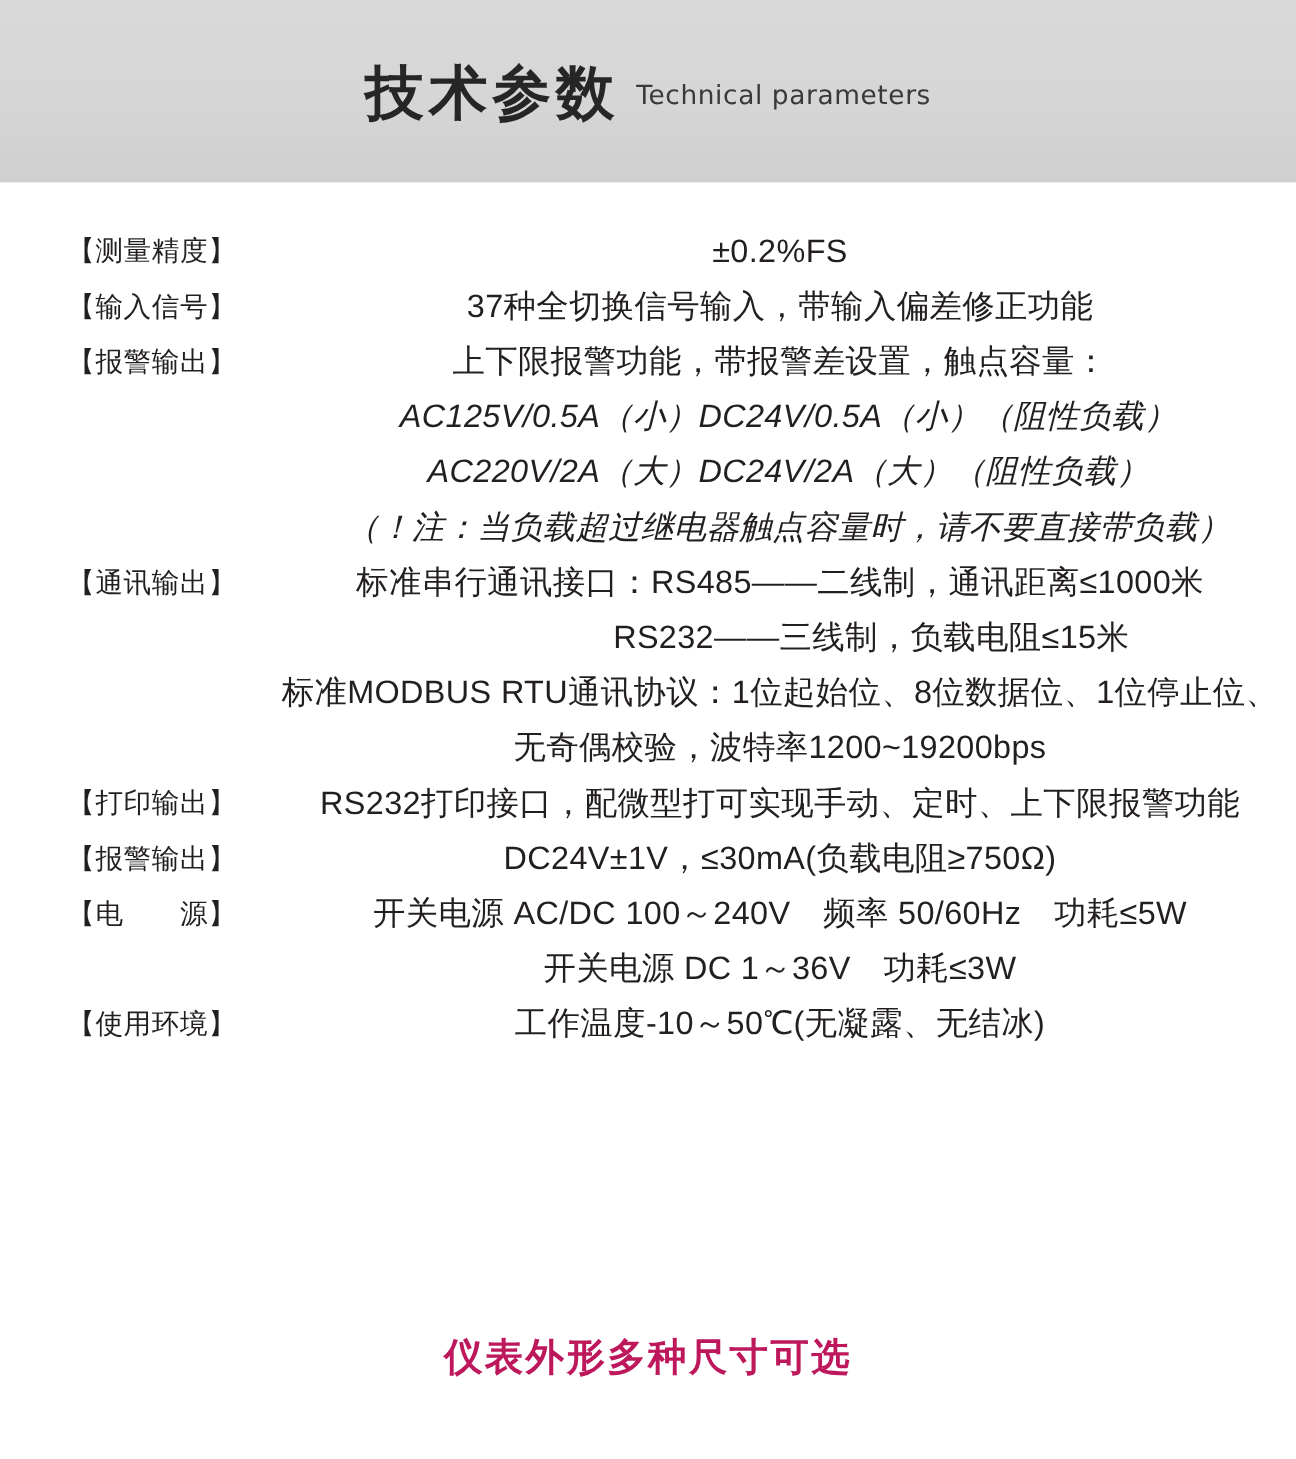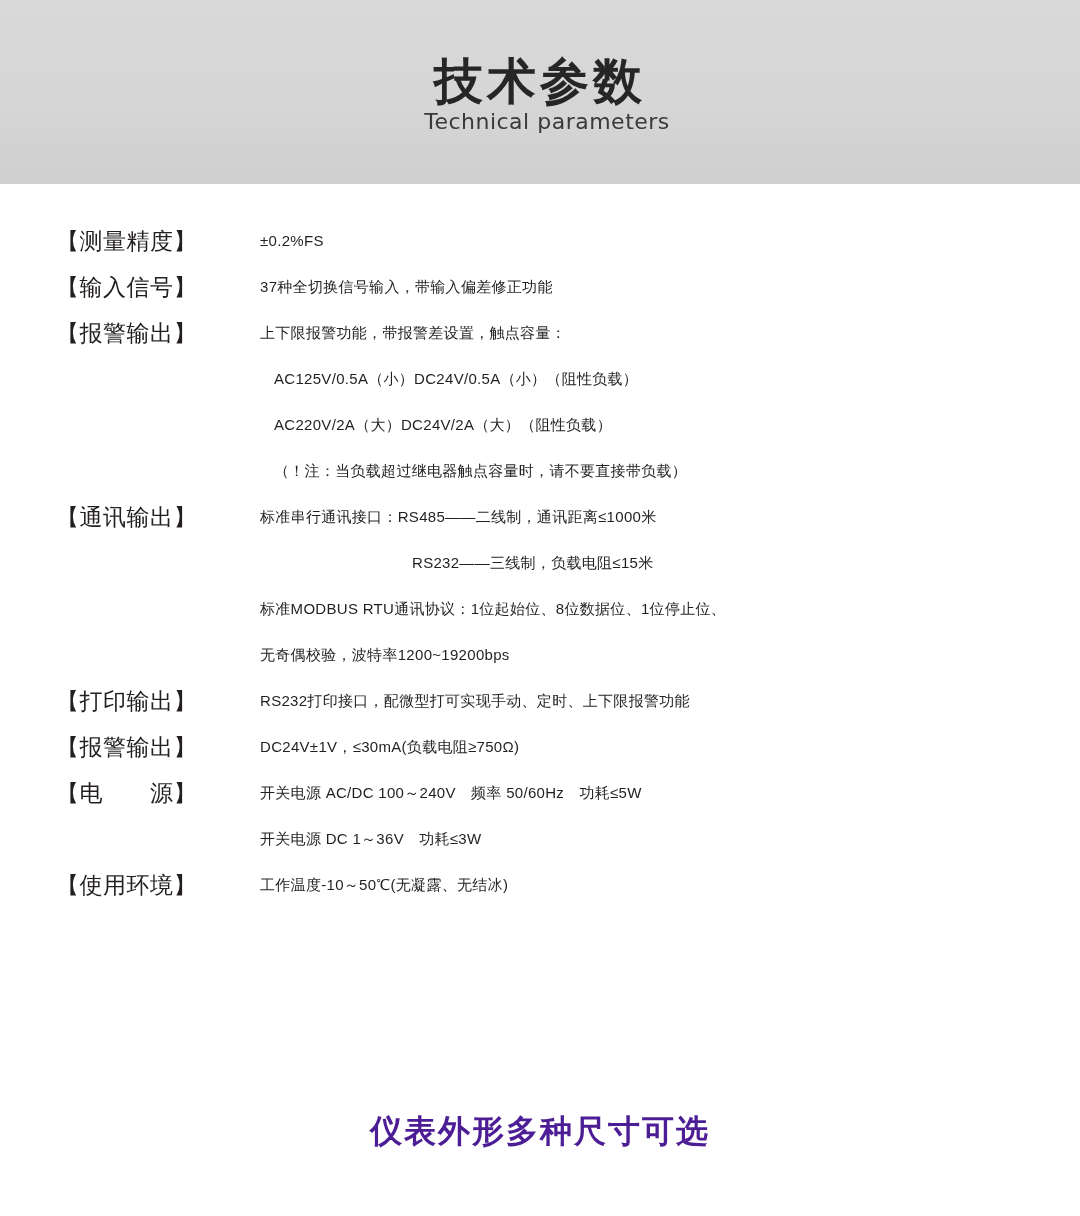--- a/index.html
+++ b/index.html
@@ -12,24 +12,23 @@
     height: 1216px;
     font-family: "Liberation Sans", sans-serif;
     color: #231f20;
     position: relative;
     overflow: hidden;
   }
 
   
   .banner {
     width: 100%;
-    height: 184px;
+    height: 152px;
     background: linear-gradient(180deg, #d9d9d9 0%, #d6d6d6 55%, #cfcfcf 100%);
     display: flex;
-    flex-direction: column;
     align-items: center;
     justify-content: center;
     box-sizing: border-box;
     padding-top: 6px;
   }
   .banner-title {
     font-size: 49px;
     font-weight: bold;
     letter-spacing: 4px;
     color: #262626;
@@ -46,56 +45,56 @@
 
   
   .specs {
     padding: 34px 0 0 0;
   }
   .spec-row {
     display: flex;
     align-items: flex-start;
     padding: 0 0 0 56px;
     min-height: 46px;
-    gap: 40px;
   }
   .spec-label {
     width: 158px;
     flex: 0 0 158px;
     font-size: 23px;
     line-height: 46px;
     white-space: nowrap;
     letter-spacing: 0.5px;
   }
   .spec-values {
     flex: 1 1 auto;
     padding-left: 6px;
   }
   .spec-line {
-    font-size: 15px;
+    font-size: 27px;
     line-height: 46px;
     white-space: nowrap;
     letter-spacing: 0.3px;
+    text-align: center;
   }
-  .indent-1 { padding-left: 14px; }
+  .indent-1 { padding-left: 14px; font-style: italic; }
   .indent-2 { padding-left: 152px; }
 
   
   .footer {
     position: absolute;
     left: 0;
     right: 0;
     top: 1110px;
     text-align: center;
   }
   .footer-title {
     font-size: 32px;
     font-weight: bold;
     letter-spacing: 2px;
-    color: #4c1d95;
+    color: #be185d;
   }
 </style>
 </head>
 <body>
 
 <div class="banner">
   <div class="banner-title">技术参数</div>
   <div class="banner-sub">Technical parameters</div>
 </div>
 

